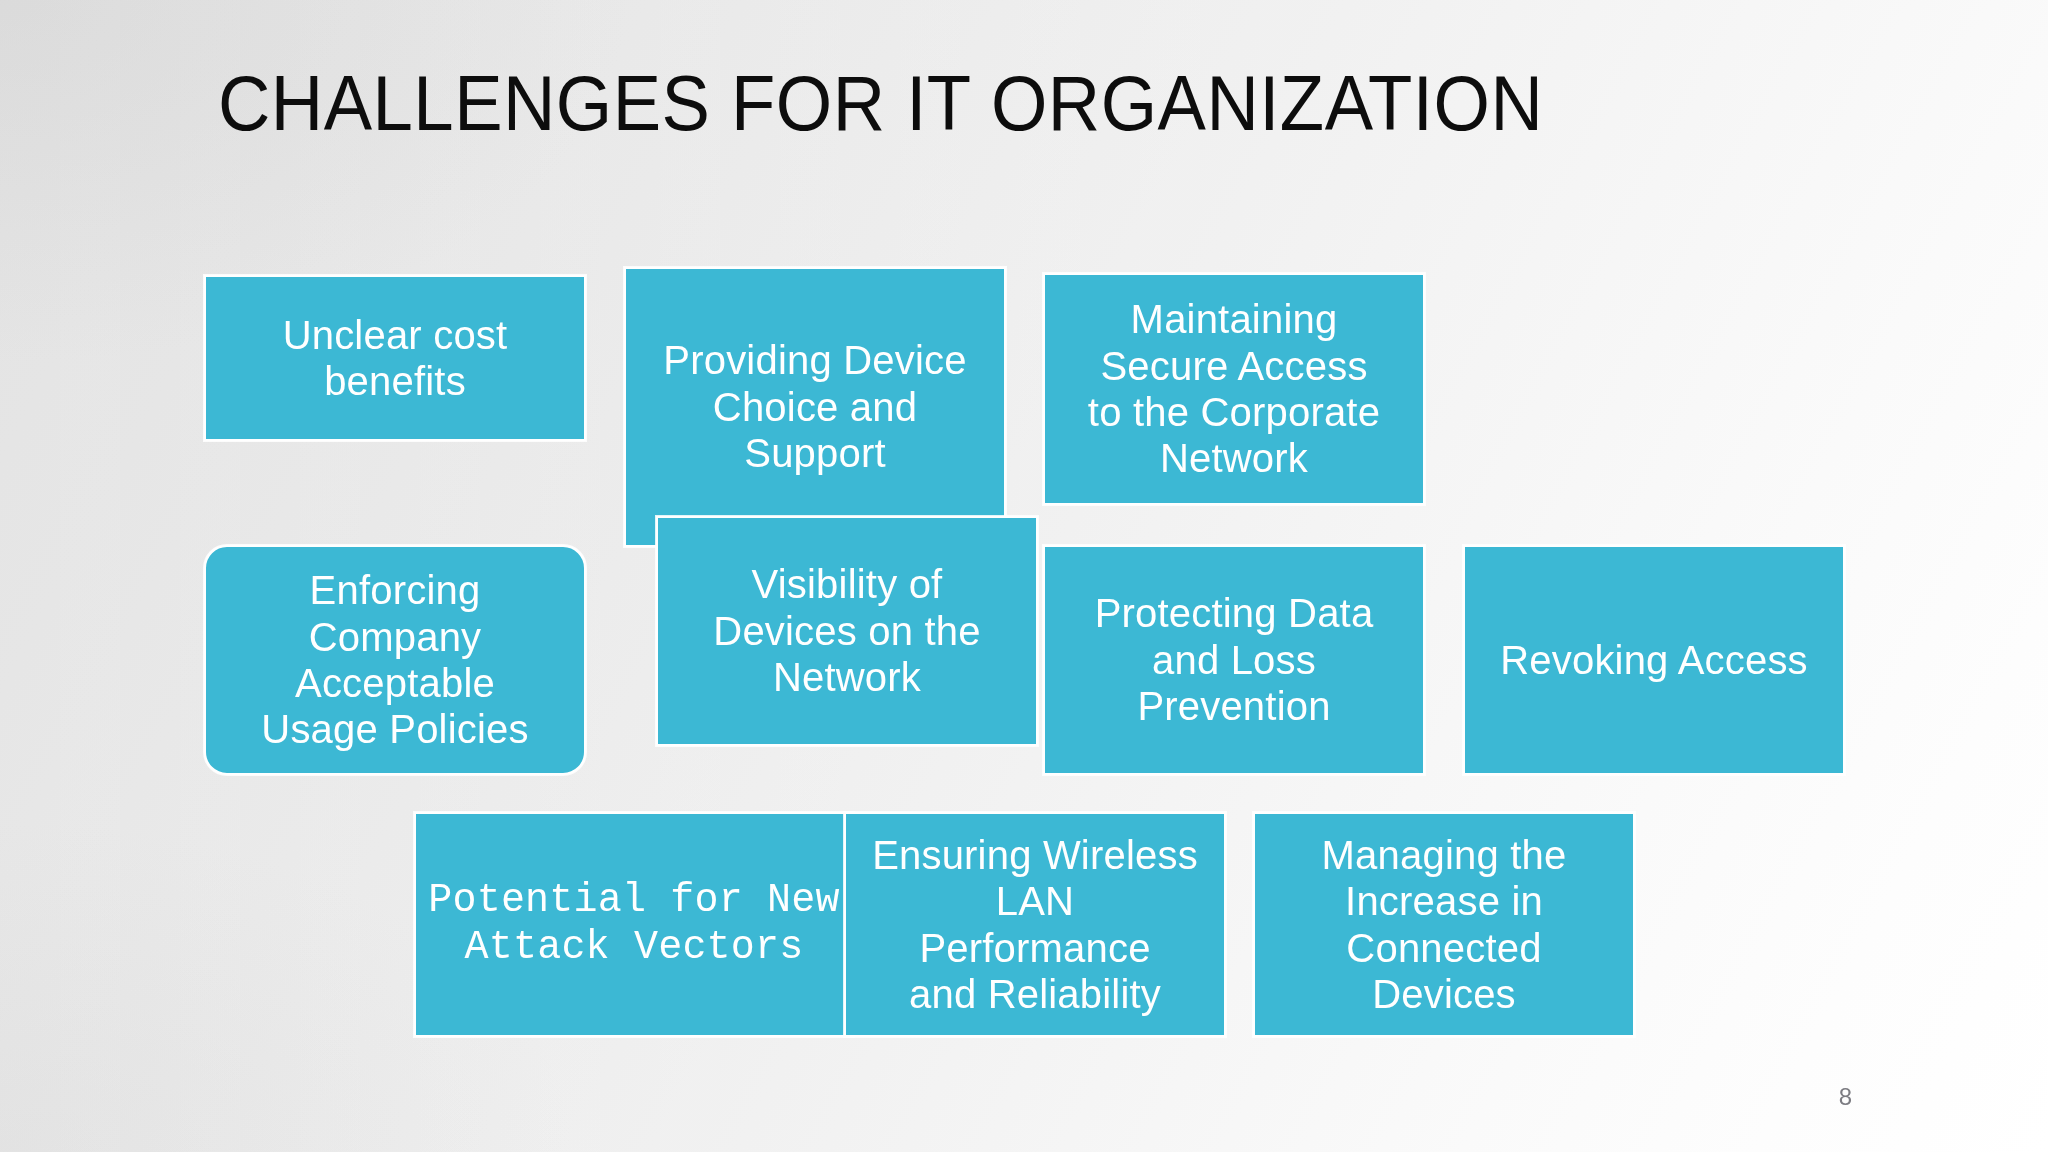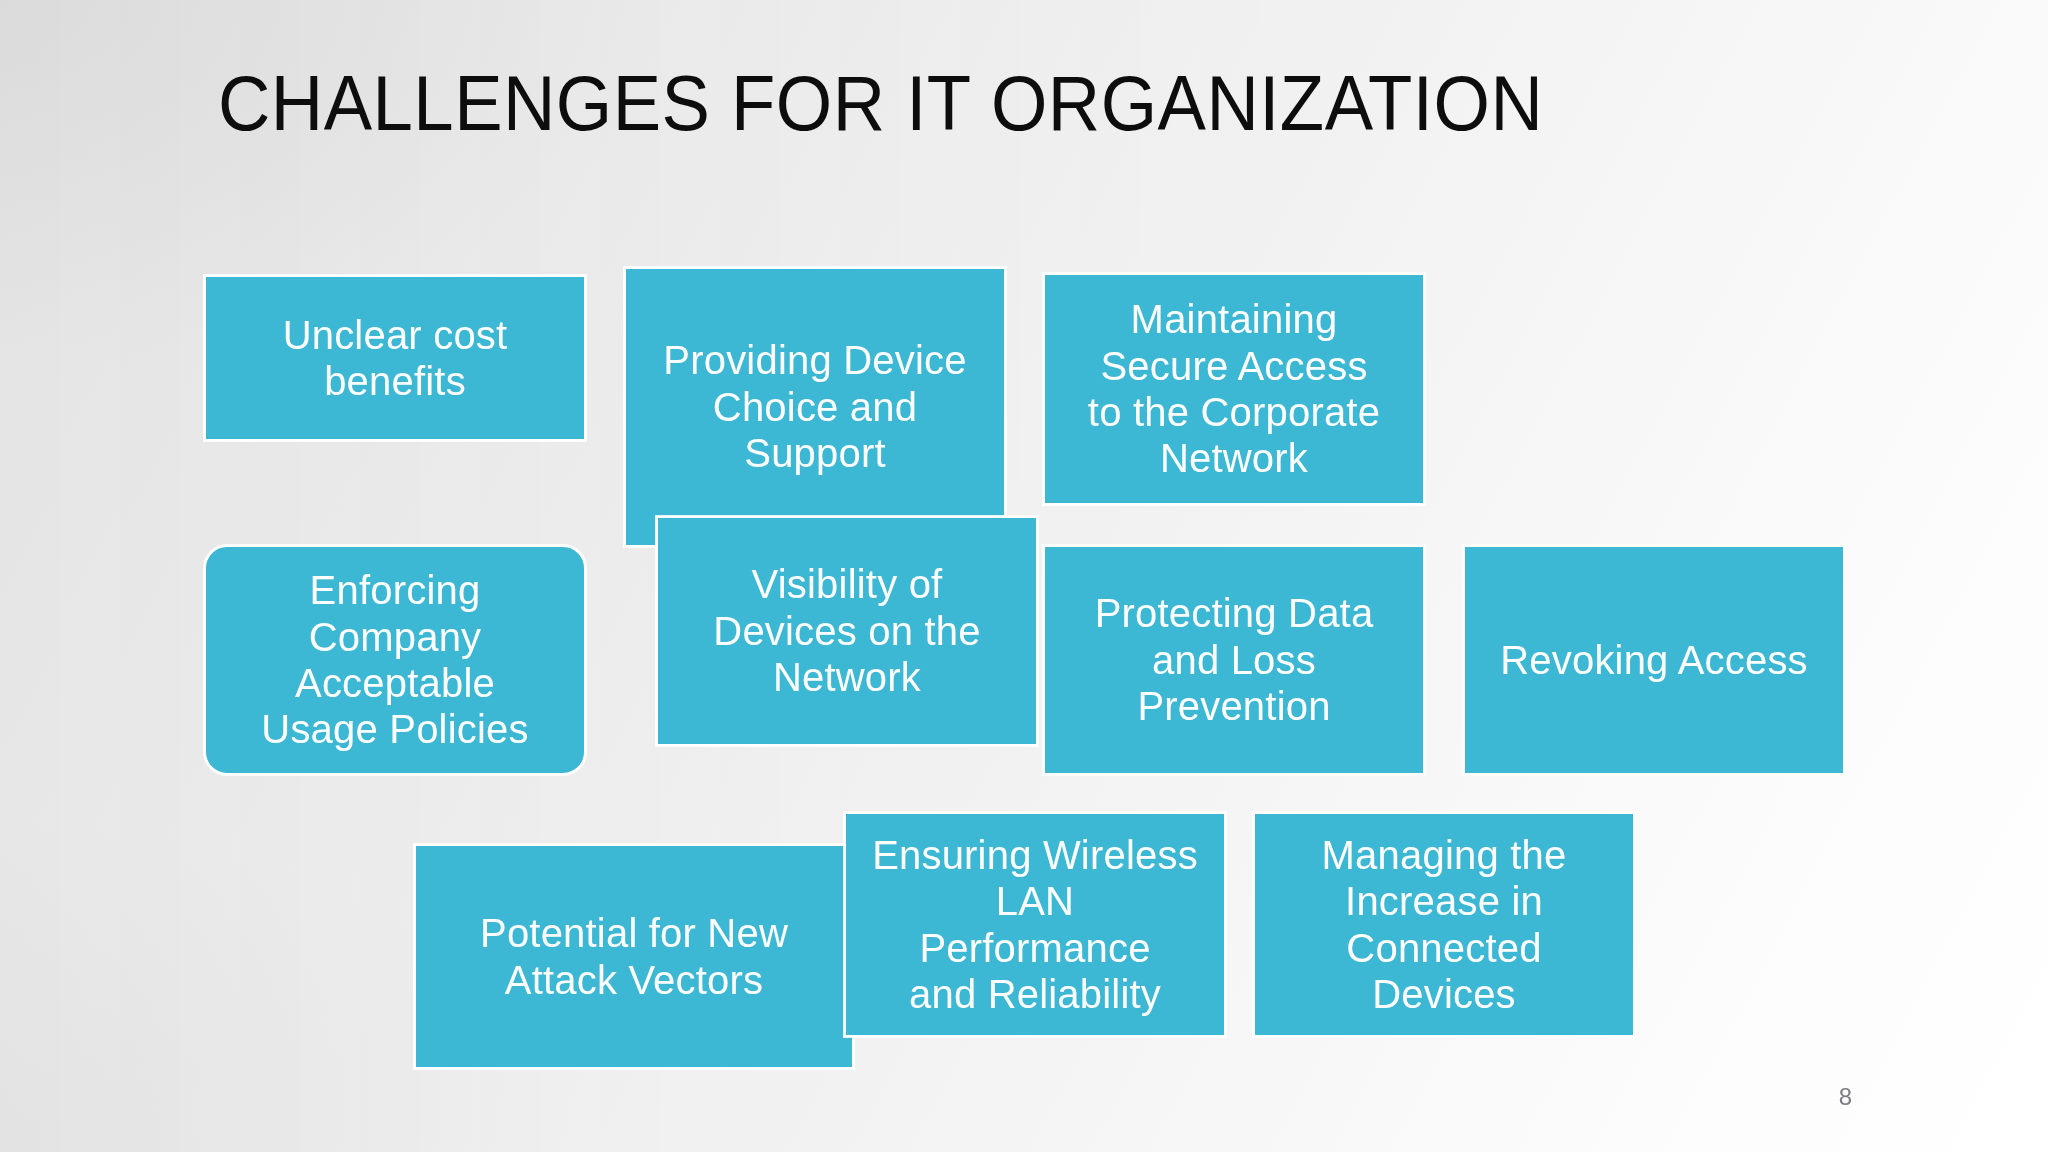--- a/index.html
+++ b/index.html
@@ -100,21 +100,21 @@
   #tile-r1c3 { left: 1043px; top: 273px; width: 382px; height: 232px; }
   #tile-r1c4 { left: 1463px; top: 275px; width: 382px; height: 230px; }
 
   
   #tile-r2c1 { left: 204px;  top: 545px; width: 382px; height: 230px; border-radius: 23px; }
   #tile-r2c2 { left: 624px;  top: 516px; width: 382px; height: 230px; margin-left: 32px; }
   #tile-r2c3 { left: 1043px; top: 545px; width: 382px; height: 230px; }
   #tile-r2c4 { left: 1463px; top: 545px; width: 382px; height: 230px; text-align: center; }
 
   
-  #tile-r3c1 { left: 414px;  top: 844px; width: 440px; height: 225px; }
+  #tile-r3c1 { left: 414px;  top: 812px; width: 440px; height: 225px; font-family: Liberation Mono, monospace; }
   #tile-r3c2 { left: 844px;  top: 812px; width: 382px; height: 225px; }
   #tile-r3c3 { left: 1253px; top: 812px; width: 382px; height: 225px; }
 
   #page-number {
     position: absolute;
     z-index: 3;
     right: 196px;
     top: 1085px;
     color: #7c7c82;
     font-family: "Liberation Sans", sans-serif;

